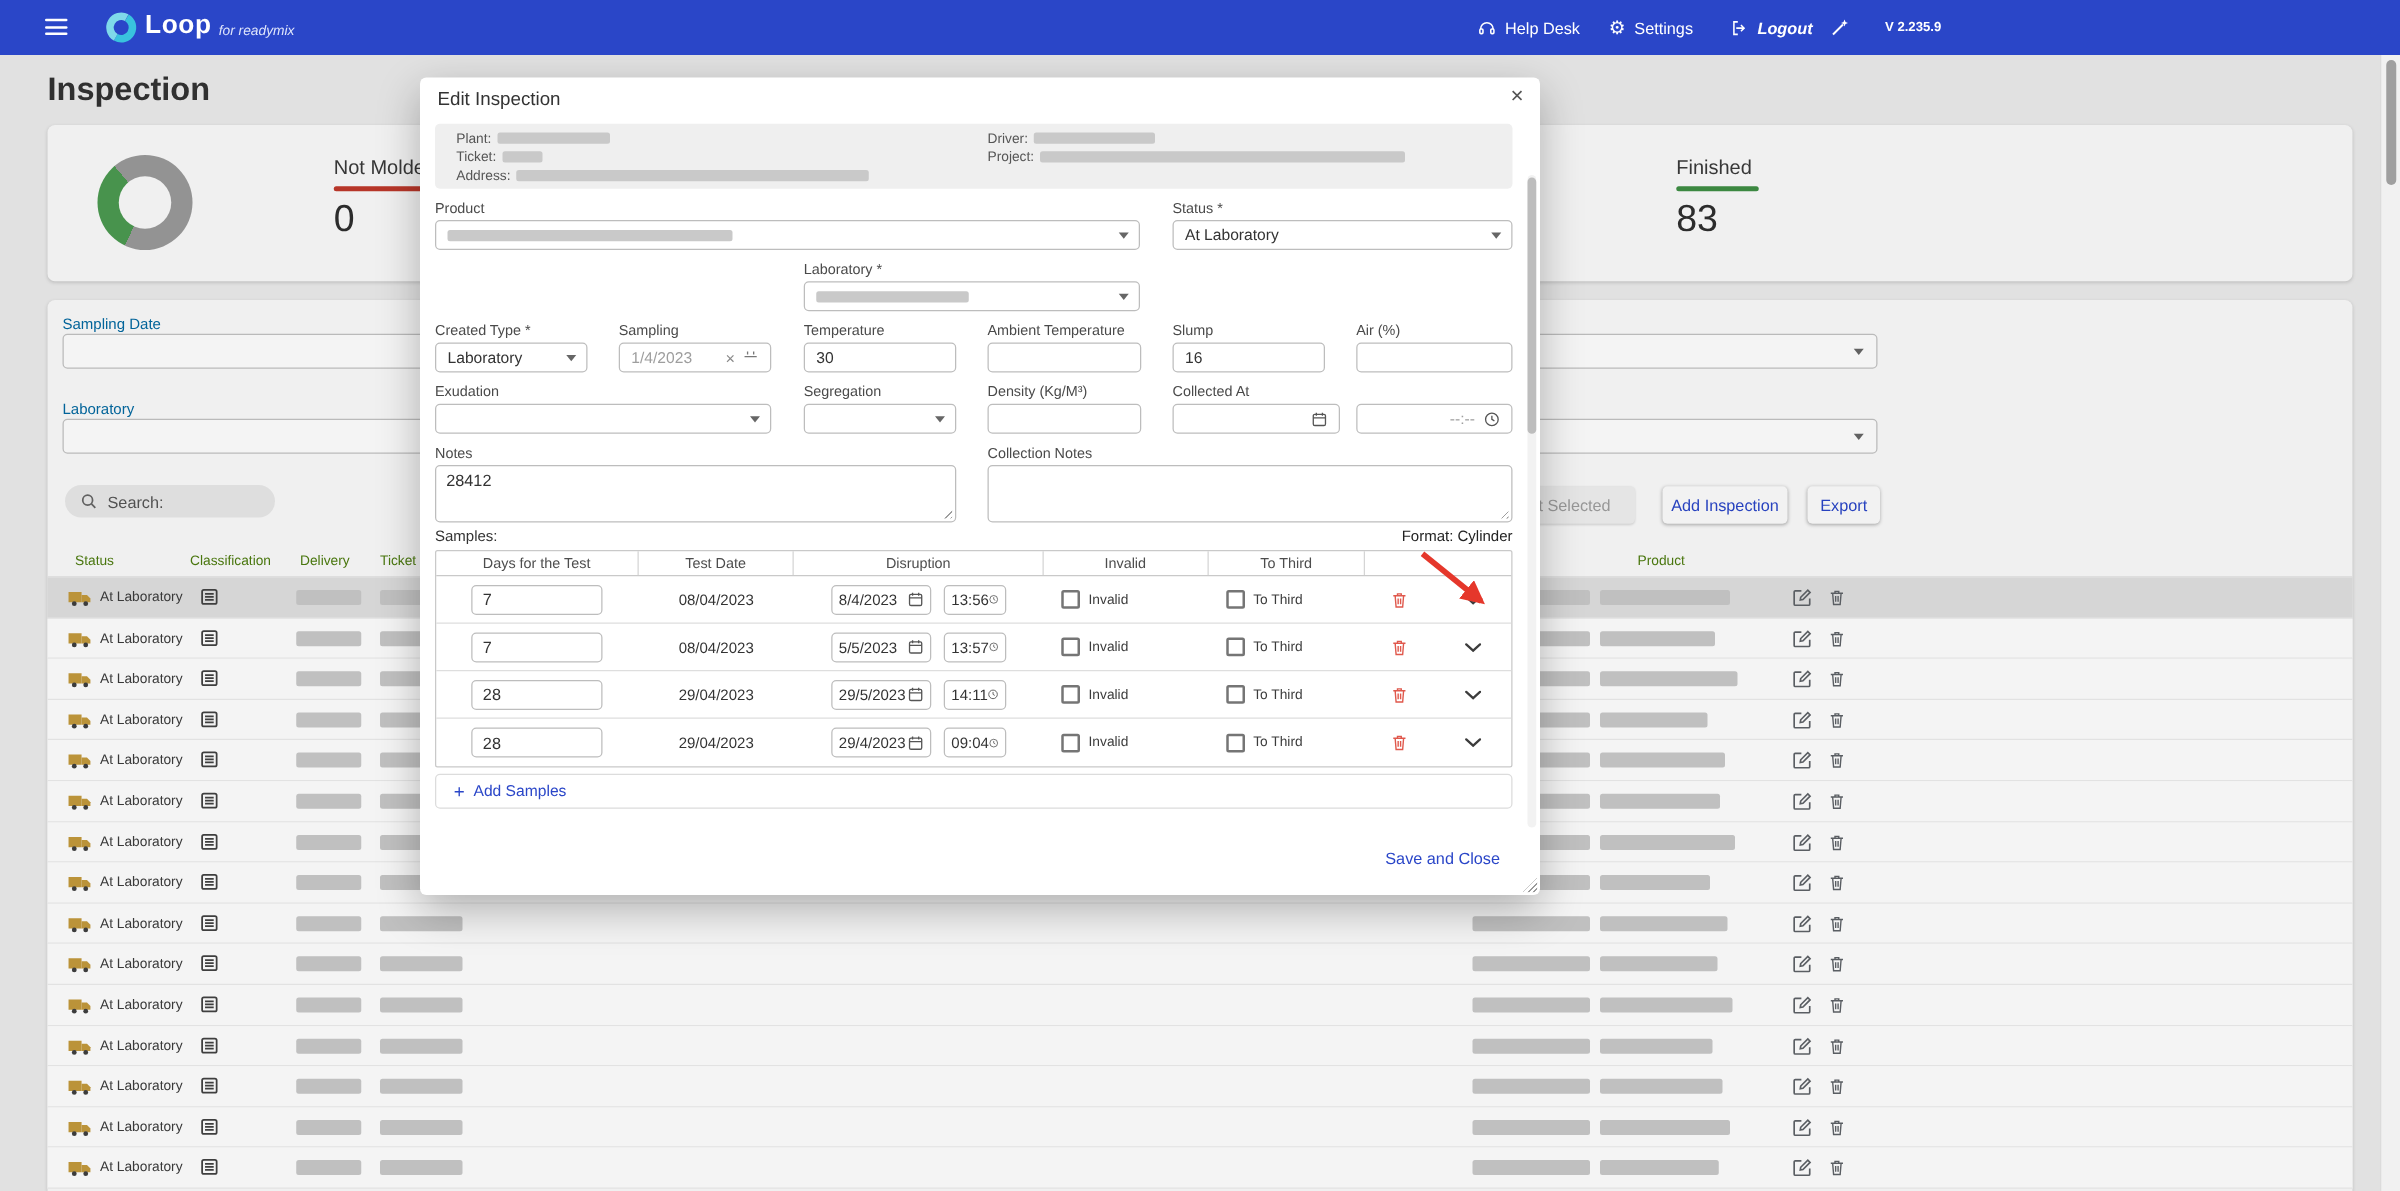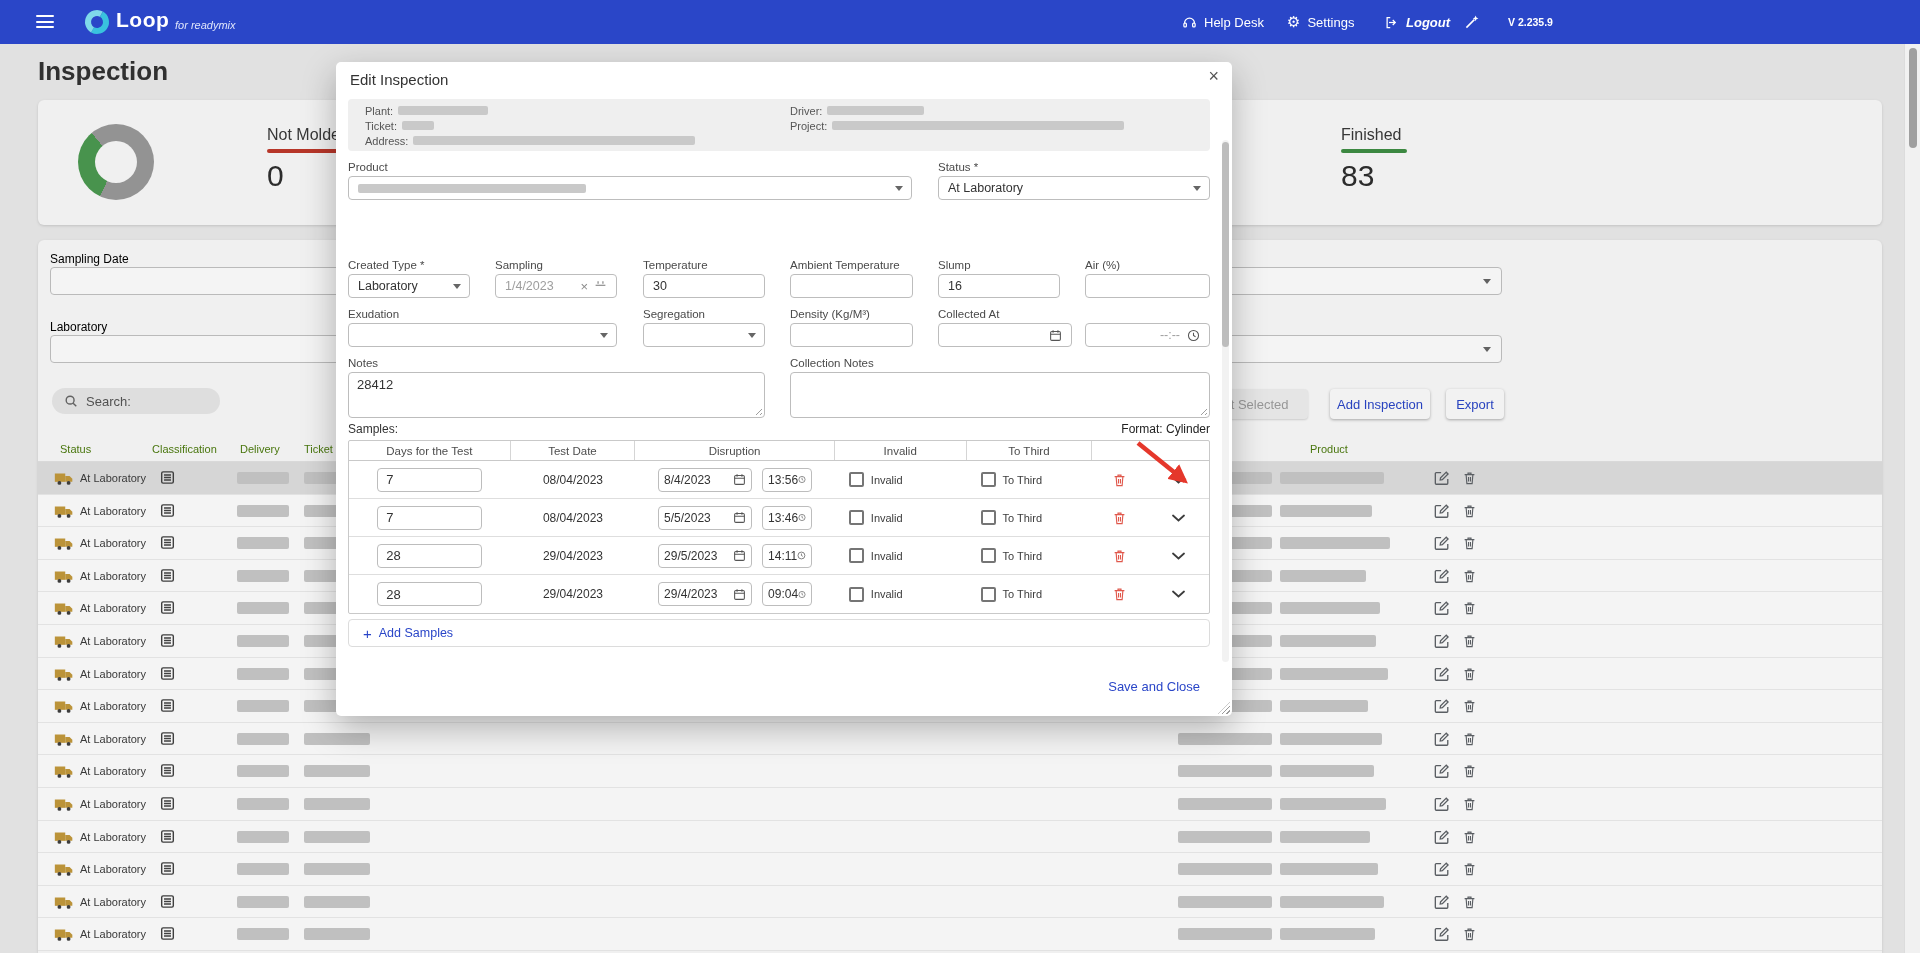--- a/index.html
+++ b/index.html
@@ -30,21 +30,21 @@
   .donut-hole{position:absolute;left:17px;top:17px;width:42px;height:42px;border-radius:50%;background:#fbfbfb}
   .stat{position:absolute;top:26px}
   .stat-notmolded{left:229px}
   .stat-finished{left:1303px}
   .stat-label{font-size:16px;color:#3a3a3a;white-space:nowrap}
   .stat-bar{height:4px;border-radius:2px;margin-top:5px}
   .stat-bar.red{width:92px;background:var(--redline,#c0392b)}
   .stat-bar.green{width:66px;background:var(--success,#3f8f44)}
   .stat-value{font-size:30px;color:#2f2f2f;margin-top:6px}
 
-  .main-card .flabel{position:absolute;font-size:12px;color:#000000}
+  .main-card .flabel{position:absolute;font-size:12px;color:#0369a1}
   .filter-box{position:absolute;height:28px;border:1px solid #c3c3c3;border-radius:4px;background:#fff;cursor:pointer}
   .filter-box .caret{position:absolute;right:10px;top:11px}
   .caret{width:0;height:0;border-left:4.5px solid transparent;border-right:4.5px solid transparent;border-top:5px solid #666;display:inline-block}
   .search-pill{position:absolute;left:14px;top:148px;width:168px;height:26px;border-radius:14px;background:#e9e9e9;display:flex;align-items:center;gap:8px;padding:0 12px;font-size:13px;color:#555;cursor:text}
   .btn{position:absolute;top:149px;height:30px;border:none;border-radius:4px;background:#fdfdfd;box-shadow:0 1px 3px rgba(0,0,0,.3);font-family:inherit;font-size:13px;font-weight:500;color:var(--accent,#2a46c8);cursor:pointer;white-space:nowrap}
   .btn.disabled{background:#f0f0f0;color:#9e9e9e;box-shadow:0 1px 2px rgba(0,0,0,.15)}
   .btn-reject{left:1140px;width:130px}
   .btn-add{left:1292px;width:100px}
   .btn-export{left:1408px;width:58px}
 
@@ -91,21 +91,21 @@
   .sh{display:flex;align-items:center;justify-content:center;font-size:11.5px;font-weight:400;color:#4d4d4d}
   .sh.sep{border-right:1px solid #d5d5d5}
   .srow{display:flex;height:38px;border-bottom:1px solid #dedede;align-items:center}
   .srow:last-child{border-bottom:none}
   .scell{display:flex;align-items:center;justify-content:center}
   .scell.cleft{justify-content:flex-start;padding-left:14px}
   .w1{width:162px}.w2{width:125px}.w3{width:200px}.w4{width:132px}.w5{width:126px}.w6{width:55px}.w7{width:62px}
   .days-input{width:105px;height:24px;border:1px solid #bdbdbd;border-radius:4px;display:flex;align-items:center;padding:0 8px;font-size:13px;color:#333;cursor:text}
   .tdate{font-size:12px;color:#333}
   .mini{height:24px;border:1px solid #bdbdbd;border-radius:4px;display:flex;align-items:center;justify-content:space-between;padding:0 5px;font-size:12px;color:#333;background:#fff;cursor:pointer}
-  .mini.date{width:94px;margin-right:10px}
+  .mini.date{width:80px;margin-right:10px}
   .mini.time{width:50px}
   .cb{width:15px;height:15px;border:2px solid #757575;border-radius:2px;background:#fff;flex:none;cursor:pointer}
   .cbl{font-size:11px;color:#3c3c3c;margin-left:7px}
   .ic-trash{cursor:pointer}
   .ic-chevron{cursor:pointer}
   .add-box{position:absolute;left:12px;top:557px;width:862px;height:28px;border:1px solid #dcdcdc;border-radius:4px;display:flex;align-items:center;padding:0 14px;gap:7px;color:var(--accent,#2a46c8);cursor:pointer}
   .plus{font-size:15px;font-weight:500}
   .add-lbl{font-size:12.5px;font-weight:500}
   .save-close{position:absolute;right:32px;top:617px;font-size:13px;font-weight:500;color:var(--accent,#2a46c8);cursor:pointer}
   .modal-sb-track{position:absolute;right:3px;top:78px;width:7px;height:522px;background:#f2f2f2;border-radius:4px}
@@ -630,20 +630,27 @@
       </div>
     </div>
     <div class="field" style="left:602px;top:99px;width:272px">
       <div class="flbl">Status *</div>
       <div class="control">
         <span>At Laboratory</span>
         <span class="caret"></span>
       </div>
     </div>
 
+    <div class="field" style="left:307px;top:148px;width:269px">
+      <div class="flbl">Laboratory *</div>
+      <div class="control">
+        <span class="redact" style="width:122px"></span>
+        <span class="caret"></span>
+      </div>
+    </div>
 
     <div class="field" style="left:12px;top:197px;width:122px">
       <div class="flbl">Created Type *</div>
       <div class="control">
         <span>Laboratory</span>
         <span class="caret"></span>
       </div>
     </div>
     <div class="field" style="left:159px;top:197px;width:122px">
       <div class="flbl">Sampling</div>
@@ -793,21 +800,21 @@
     </div>
     <div class="scell w3">
       <div class="mini date">
         <span>5/5/2023</span>
         <svg width="13" height="13" viewBox="0 0 16 16" fill="none" stroke="#555" stroke-width="1.3">
           <rect x="2" y="3" width="12" height="11" rx="1.5"></rect>
                   <path d="M2 6.5h12M5 1.5v3M11 1.5v3"></path>
         </svg>
       </div>
       <div class="mini time">
-        <span>13:46</span>
+        <span>13:57</span>
         <svg width="13" height="13" viewBox="0 0 16 16" fill="none" stroke="#555" stroke-width="1.3">
           <circle cx="8" cy="8" r="6.2"></circle>
                   <path d="M8 4.5V8l2.5 1.5"></path>
         </svg>
       </div>
     </div>
     <div class="scell w4 cleft">
       <span class="cb"></span>
       <span class="cbl">Invalid</span>
     </div>

